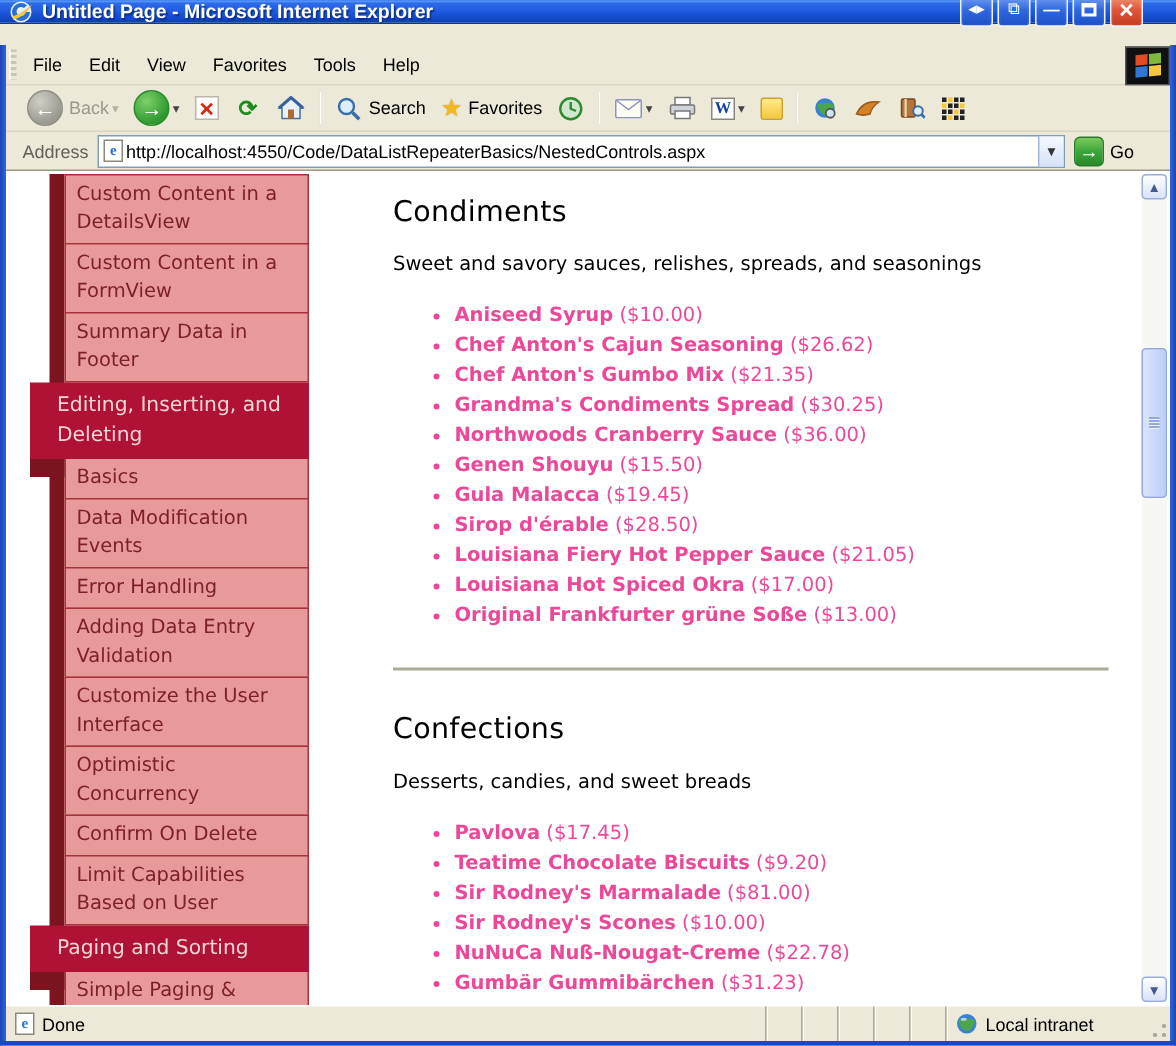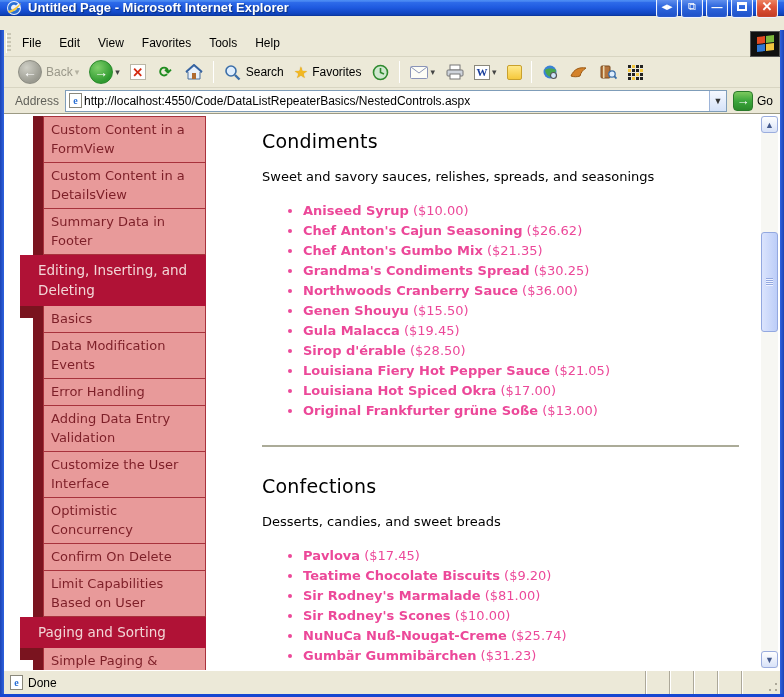--- a/index.html
+++ b/index.html
@@ -7,21 +7,21 @@
     --sidebar-pink:#e89a9a; --sidebar-crimson:#b01236; --sidebar-maroon:#7a141f;
     --sidebar-border:#a8323c; --sidebar-item-text:#7d1f28; --sidebar-header-text:#f2d6d6;
     --go-green:#3ba63b; --close-red:#d44432; --favorites-gold:#f2b822; --divider-tan:#8f8f75;
   }
   *{box-sizing:border-box}
   html,body{margin:0;padding:0}
   body{width:784px;height:697px;overflow:hidden;font-family:"Liberation Sans",sans-serif;background:#000}
   .window{position:relative;width:784px;height:697px;background:var(--chrome-tan)}
 
   
-  .titlebar{height:16px;display:flex;align-items:center;padding:0 6px 0 5px;
+  .titlebar{height:16px;display:flex;align-items:center;padding:0 22px 0 5px;
     background:linear-gradient(180deg,#3a7ef2 0%,#5795f5 6%,#2e6cea 14%,#1f5ae0 50%,#1248c6 85%,#0e3fb2 100%);
     border-bottom:1px solid #0b37a0}
   .title-ie-icon{width:18px;height:18px;margin-right:5px;flex:0 0 auto}
   .title-text{color:#fff;font-weight:bold;font-size:13px;text-shadow:1px 1px 1px #09307e;flex:1;white-space:nowrap;overflow:hidden}
   .tb-btn{width:22px;height:21px;margin-left:3px;border-radius:3px;border:1px solid #eef3ff;
     display:flex;align-items:center;justify-content:center;color:#fff;font-size:11px;line-height:1;
     background:linear-gradient(180deg,#6f9bf2 0%,#3068de 45%,#1d50c8 100%);box-shadow:inset 0 0 2px #fff3}
   .tb-btn.close{background:linear-gradient(180deg,#f0926f 0%,#e0563a 45%,#c23a22 100%);font-weight:bold;font-size:13px}
   .tb-btn .glyph{transform:translateY(-1px)}
   .tb-btn.min .glyph{align-self:flex-end;margin-bottom:3px;font-weight:bold}
@@ -58,21 +58,21 @@
   .stop-x{color:#d42a10;font-weight:bold;font-size:13px;background:#fff;border:1px solid #b9b6a6;width:16px;height:16px;display:flex;align-items:center;justify-content:center}
   .refresh-g{color:#1f8c1f;font-weight:bold;font-size:15px}
   .star{color:var(--favorites-gold);font-size:16px;text-shadow:0 0 1px #c98c12}
   .note-sq{width:15px;height:15px;background:linear-gradient(180deg,#ffe98a,#f5c83c);border:1px solid #c9a12d;border-radius:2px}
   .wbox{width:16px;height:15px;background:#fff;border:1px solid #8a887b;color:#1a3f9c;font-weight:bold;font-size:11px;font-family:"Liberation Serif",serif;display:flex;align-items:center;justify-content:center}
   .dotgrid{display:grid;grid-template-columns:repeat(4,3px);grid-template-rows:repeat(4,3px);gap:1px}
   .dotgrid i{background:#222}
   .dotgrid i.y{background:#f5c83c}
 
   
-  .addressbar{height:26px;background:var(--chrome-tan);display:flex;align-items:center;border-bottom:1px solid #9c9a84;padding-right:3px}
+  .addressbar{height:26px;background:var(--chrome-tan);display:flex;align-items:center;border-bottom:1px solid #9c9a84;padding-right:20px}
   .addr-label{font-size:12px;color:#61615a;padding:0 6px 0 2px}
   .addr-field{flex:1;height:22px;background:#fff;border:1px solid #7f9db9;display:flex;align-items:center;padding-left:3px}
   .addr-url{flex:1;font-size:12px;color:#000;white-space:nowrap;overflow:hidden;border:0;outline:0;font-family:"Liberation Sans",sans-serif;background:transparent;padding:0 2px}
   .addr-drop{width:17px;height:20px;background:linear-gradient(180deg,#f6f9ff,#d5e2f8);border-left:1px solid #9db4d8;display:flex;align-items:center;justify-content:center;font-size:9px;color:#333}
   .go-btn{display:flex;align-items:center;gap:4px;margin-left:5px;font-size:12px;color:#000;padding:1px 4px 1px 1px}
   .go-sq{width:20px;height:20px;border-radius:4px;border:1px solid #2a7a2a;color:#fff;font-weight:bold;font-size:13px;display:flex;align-items:center;justify-content:center;
     background:linear-gradient(180deg,#7cc95e 0%,#3ba63b 50%,#2a8a2a 100%)}
 
   
   .client{flex:1;position:relative;background:#fff;overflow:hidden}
@@ -313,22 +313,22 @@
         <span class="go-sq">→</span>
         <span>Go</span>
       </span>
     </div>
 
     <div class="client">
 
       <div class="sidebar">
         <div class="strip"></div>
         <div class="side-stack">
+            <div class="side-item">Custom Content in a DetailsView</div>
             <div class="side-item">Custom Content in a FormView</div>
-            <div class="side-item">Custom Content in a DetailsView</div>
             <div class="side-item">Summary Data in Footer</div>
             <div class="side-header">Editing, Inserting, and Deleting</div>
             <div class="side-item">Basics</div>
             <div class="side-item">Data Modification Events</div>
             <div class="side-item">Error Handling</div>
             <div class="side-item">Adding Data Entry Validation</div>
             <div class="side-item">Customize the User Interface</div>
             <div class="side-item">Optimistic Concurrency</div>
             <div class="side-item">Confirm On Delete</div>
             <div class="side-item">Limit Capabilities Based on User</div>
@@ -357,21 +357,21 @@
           </div>
           <div class="divider"></div>
           <div class="section">
             <h2>Confections</h2>
             <p class="desc">Desserts, candies, and sweet breads</p>
             <ul>
               <li><b>Pavlova</b><span> ($17.45)</span></li>
               <li><b>Teatime Chocolate Biscuits</b><span> ($9.20)</span></li>
               <li><b>Sir Rodney's Marmalade</b><span> ($81.00)</span></li>
               <li><b>Sir Rodney's Scones</b><span> ($10.00)</span></li>
-              <li><b>NuNuCa Nuß-Nougat-Creme</b><span> ($25.74)</span></li>
+              <li><b>NuNuCa Nuß-Nougat-Creme</b><span> ($22.78)</span></li>
               <li><b>Gumbär Gummibärchen</b><span> ($31.23)</span></li>
             </ul>
           </div>
         </div>
 
       <div class="scrollbar">
         <span class="sb-btn up">▲</span>
         <span class="sb-thumb">
             <span class="sb-grip"></span>
           </span>
@@ -382,18 +382,28 @@
     <div class="statusbar">
       <span class="status-left">
         <span class="page-ic">e</span>
         <span>Done</span>
       </span>
       <span class="status-pane"></span>
       <span class="status-pane"></span>
       <span class="status-pane"></span>
       <span class="status-pane"></span>
       <span class="status-pane"></span>
+      <span class="status-zone">
+        <span>
+          <svg width="15" height="15" viewBox="0 0 15 15">
+              <circle cx="7.5" cy="7.5" r="6.5" fill="#3b82d4"></circle>
+              <path d="M2 5.5C4.5 3.5 10 3.5 13 5.5 12 9.5 10.5 11.5 7.5 12.5 4 11.5 2.5 8.5 2 5.5z" fill="#49a64d"></path>
+              <ellipse cx="5.5" cy="4.5" rx="2" ry="1" fill="#cfe4fa" opacity=".8"></ellipse>
+            </svg>
+        </span>
+        <span>Local intranet</span>
+      </span>
       <span class="resize-grip">
           <span class="grip-dots"></span>
         </span>
     </div>
   </div>
 </div>
 
 </body></html>

